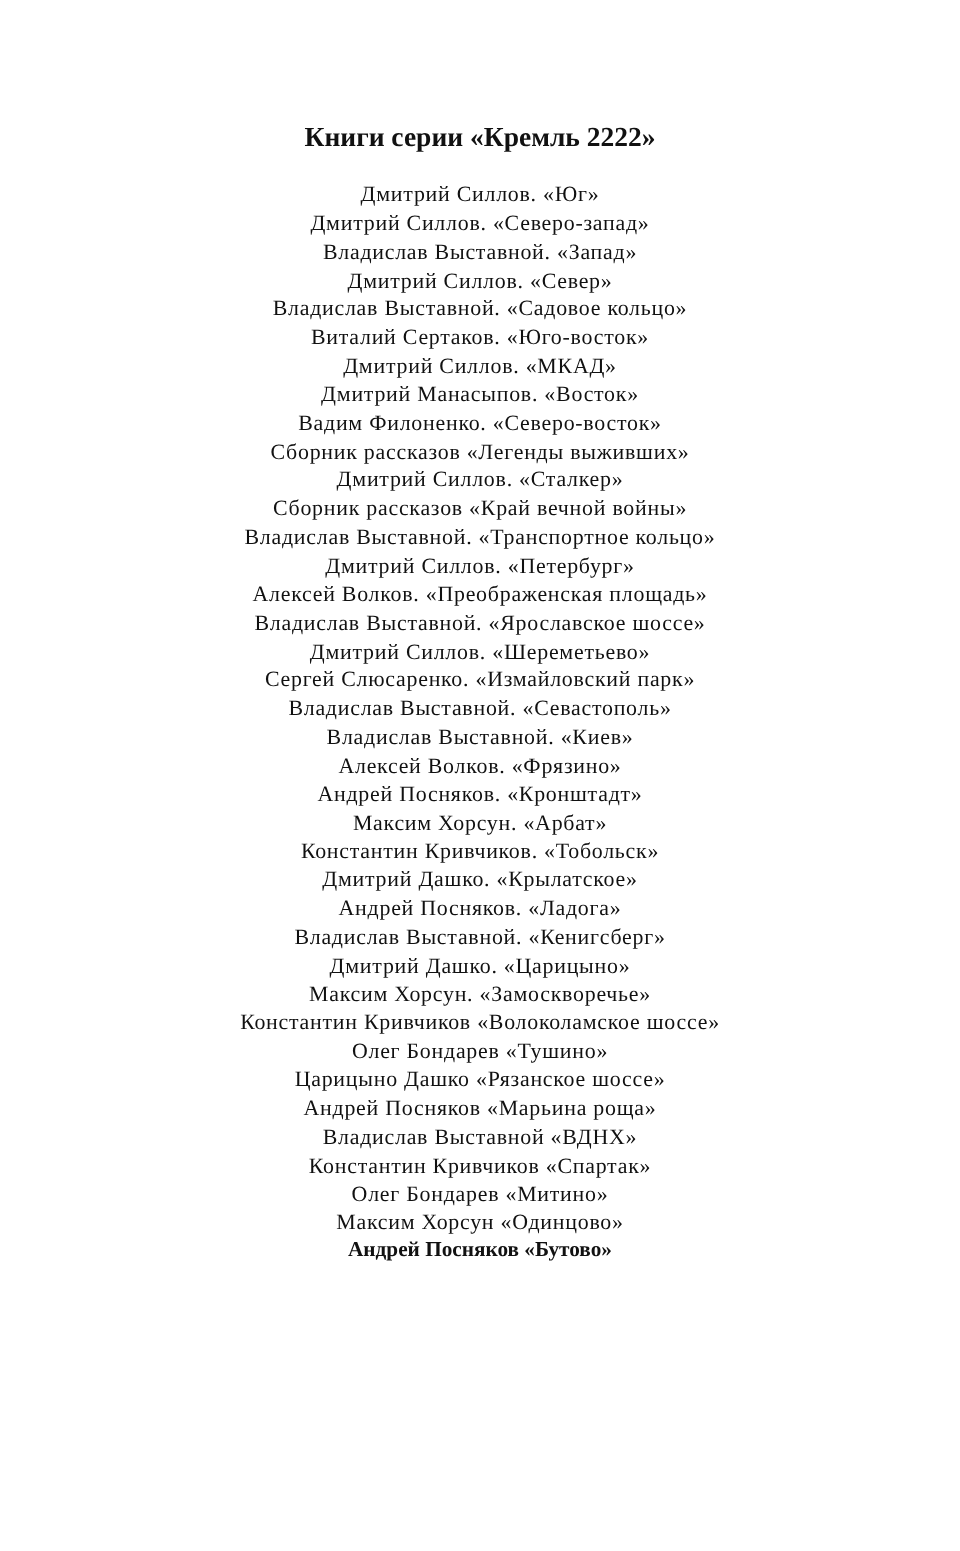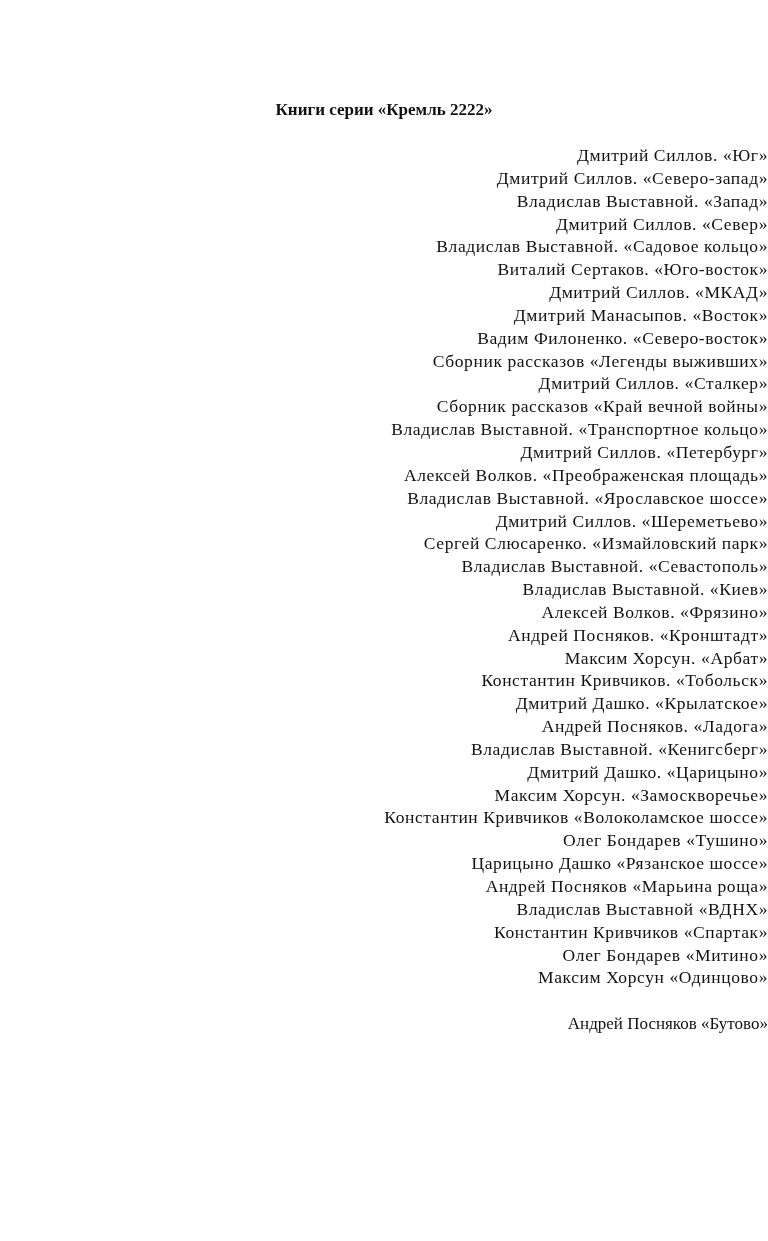--- a/index.html
+++ b/index.html
@@ -22,47 +22,45 @@
       width: 768px;
       height: 1241px;
     }
     .title {
       position: absolute;
       top: 99px;
       left: 0;
       width: 768px;
       text-align: center;
       font-weight: bold;
-      font-size: 17px;
+      font-size: 22px;
       line-height: 22px;
       letter-spacing: 0;
     }
     .book-list {
       position: absolute;
       top: 144px;
       left: 0;
       width: 768px;
       margin: 0;
       padding: 0;
       list-style: none;
       text-align: center;
     }
     .book-list li {
       font-size: 17.5px;
       line-height: 22.85px;
       height: 22.85px;
       letter-spacing: 0.6px;
       white-space: nowrap;
-      text-align: right;
     }
     .book-list li.bold {
-      font-weight: normal;
+      font-weight: bold;
       letter-spacing: 0;
       font-size: 17px;
-      margin-top: 24px;
     }
   </style>
 </head>
 <body>
 
 <div class="page">
   <div class="title">Книги серии «Кремль 2222»</div>
   <ul class="book-list">
     <li>Дмитрий Силлов. «Юг»</li>
     <li>Дмитрий Силлов. «Северо-запад»</li>

